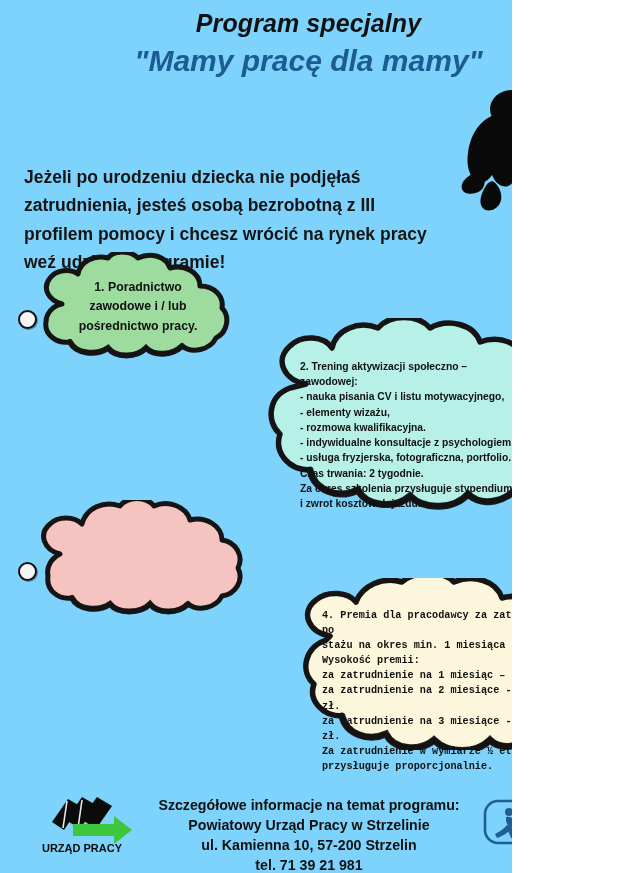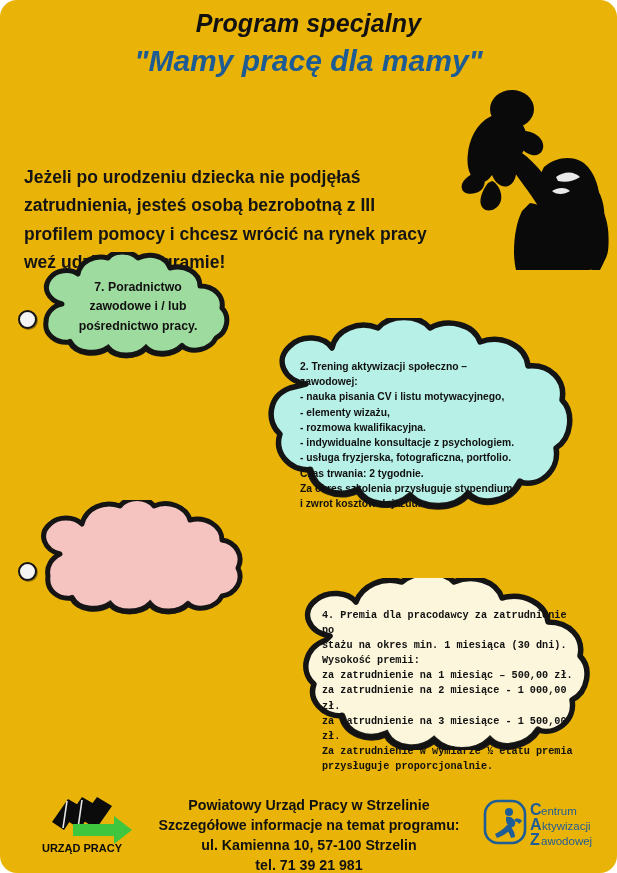--- a/index.html
+++ b/index.html
@@ -2,27 +2,26 @@
 <html lang="pl"><head>
 <meta charset="utf-8">
 <style>
   html, body {
     margin: 0;
     padding: 0;
     background: #ffffff;
   }
   #poster {
     position: relative;
-    width: 617px;
+    width: 512px;
     height: 873px;
-    background: #eab308;
+    background: #7dd3fc;
     overflow: hidden;
     font-family: "Liberation Sans", "DejaVu Sans", sans-serif;
     color: #111111;
-    border-radius: 17px;
   }
 
   
   .title-block {
     position: absolute;
     top: 8px;
     left: 0;
     width: 617px;
     text-align: center;
   }
@@ -212,21 +211,21 @@
                C30 48 24 36 32 26 C38 18 52 16 60 22
                C62 10 76 2 90 6 C96 -2 112 -2 120 6
                C132 0 148 4 152 16 C166 12 182 20 182 34
                C196 34 206 44 204 56 C212 64 210 80 198 86
                C192 98 174 102 164 94 C154 104 136 104 128 96
                C118 106 98 106 90 96 C78 104 58 102 52 90
                C38 92 26 82 28 70 C28 62 34 54 44 52 Z" fill="#9edb9e" stroke="#141414" stroke-width="5" stroke-linejoin="round"></path>
       <path d="M52 90 C58 102 78 104 90 96 C98 106 118 106 128 96
                C136 104 154 104 164 94" fill="none" stroke="#141414" stroke-width="6" stroke-linecap="round" opacity="0.9"></path>
     </svg>
-    <div class="bubble-text">7. Poradnictwo
+    <div class="bubble-text">1. Poradnictwo
 zawodowe i / lub
 pośrednictwo pracy.</div>
   </div>
   <div class="tail-dot" id="tail-dot-1"></div>
 
   <div class="bubble" id="bubble-2">
     <svg class="cloud-svg" width="330" height="205" viewBox="0 0 330 205" xmlns="http://www.w3.org/2000/svg">
       <path d="M54 66
                C32 62 22 42 38 28 C50 16 72 18 80 30
                C84 12 106 2 126 10 C138 -4 166 -4 178 10
@@ -285,23 +284,23 @@
 stażu na okres min. 1 miesiąca (30 dni).
 Wysokość premii:
 za zatrudnienie na 1 miesiąc – 500,00 zł.
 za zatrudnienie na 2 miesiące - 1 000,00 zł.
 za zatrudnienie na 3 miesiące - 1 500,00 zł.
 Za zatrudnienie w wymiarze ½ etatu premia
 przysługuje proporcjonalnie.</div>
   </div>
 
   <div class="footer-text">
+    <div>Szczegółowe informacje na temat programu:</div>
     <div>Powiatowy Urząd Pracy w Strzelinie</div>
-    <div>Szczegółowe informacje na temat programu:</div>
-    <div>ul. Kamienna 10, 57-100 Strzelin</div>
+    <div>ul. Kamienna 10, 57-200 Strzelin</div>
     <div>tel. 71 39 21 981</div>
   </div>
 
   <div class="logo-up">
     <svg width="106" height="62" viewBox="0 0 106 62" xmlns="http://www.w3.org/2000/svg">
       <g fill="#0b0b0b">
         <path d="M22 28 L38 5 L50 12 L34 36 Z"></path>
         <path d="M36 26 L52 3 L66 11 L50 35 Z"></path>
         <path d="M51 25 L67 3 L82 12 L66 35 Z"></path>
       </g>

